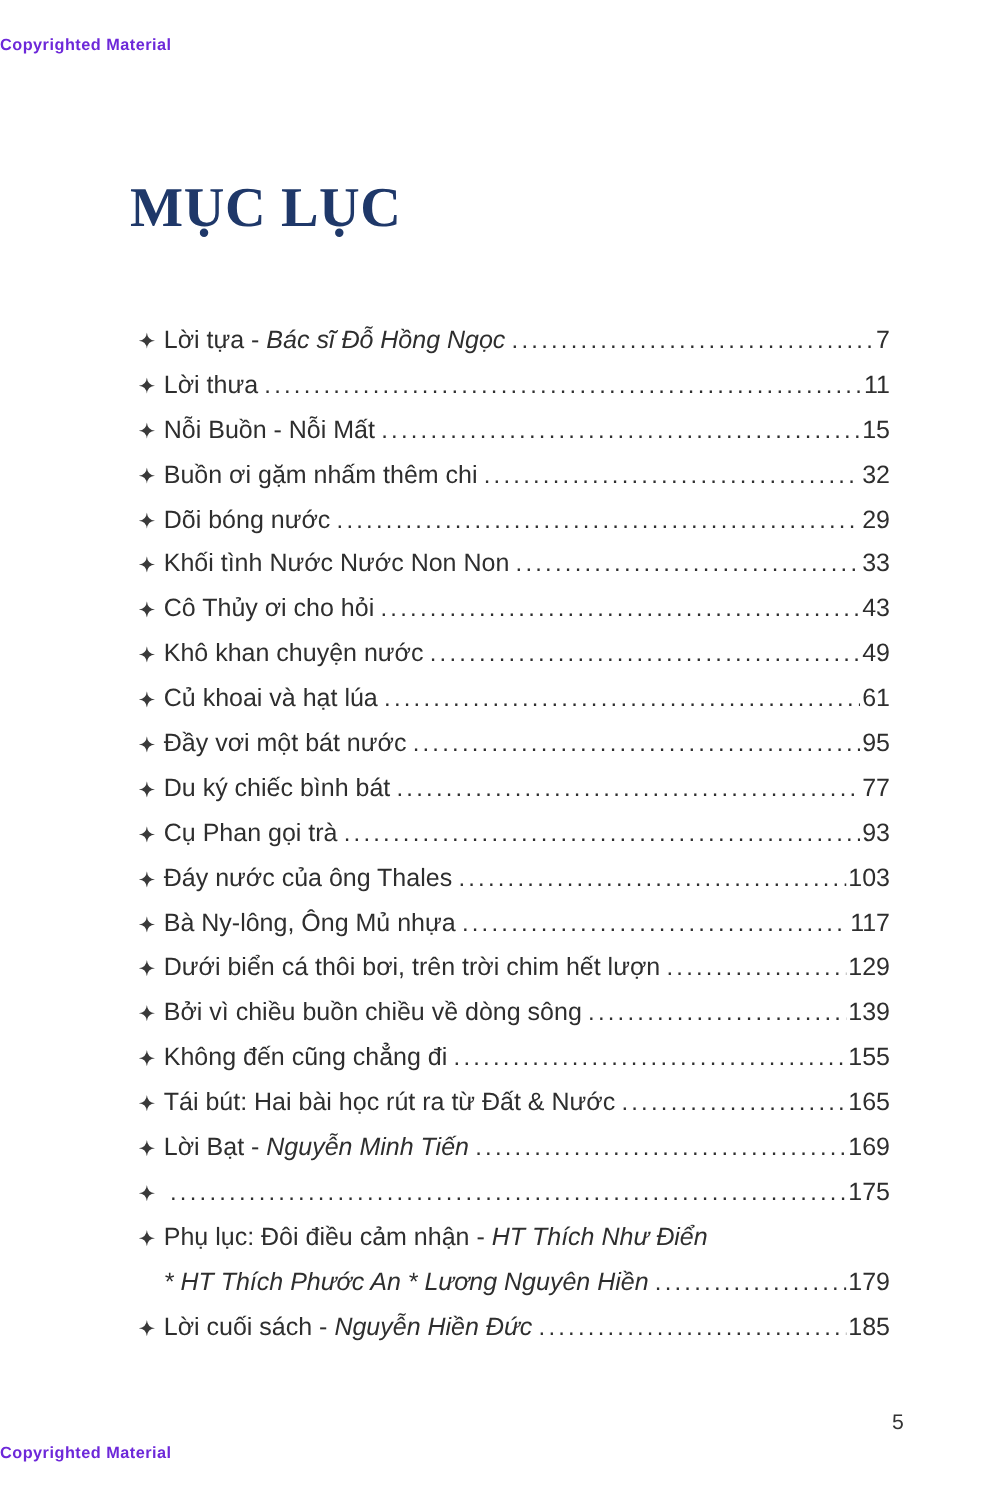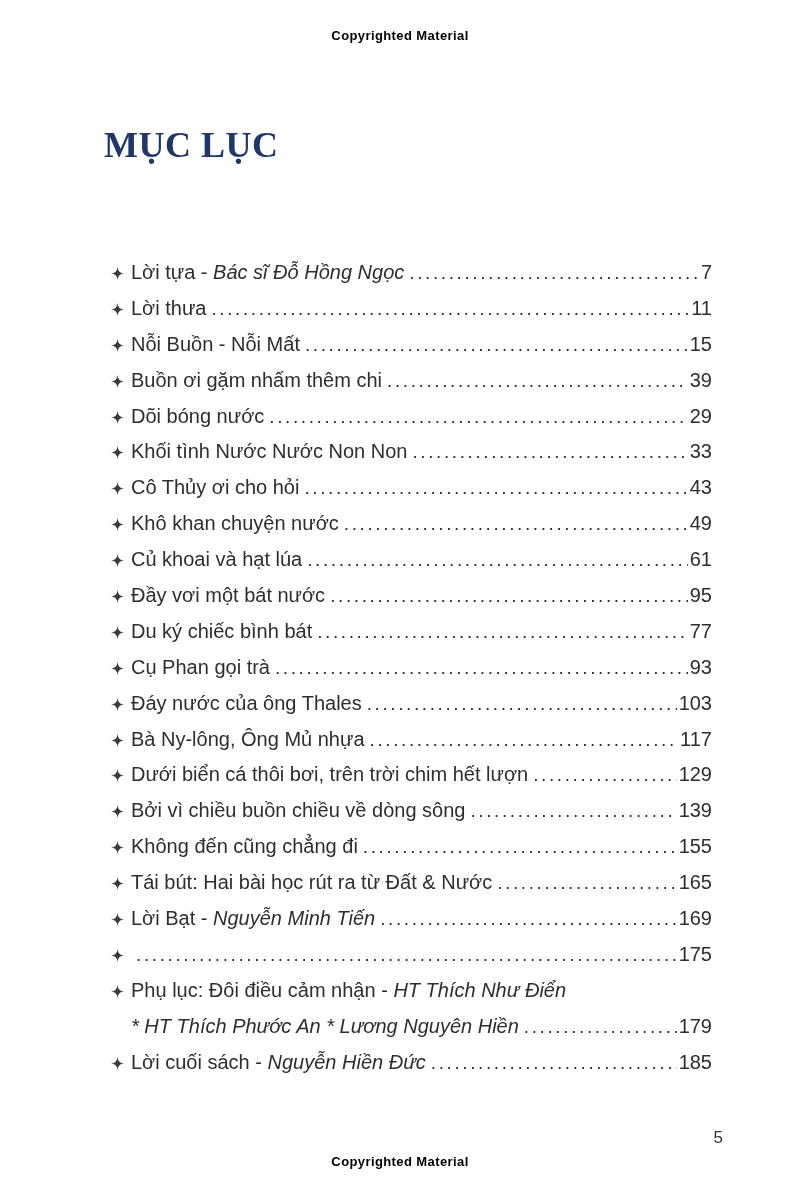--- a/index.html
+++ b/index.html
@@ -8,36 +8,35 @@
     width: 800px;
     height: 1200px;
     background: #ffffff;
     font-family: "Liberation Sans", sans-serif;
     overflow: hidden;
   }
   .copyright {
     position: absolute;
     left: 0;
     width: 100%;
-    text-align: center;
-    color: #000000;
+    color: #6d28d9;
     font-size: 13px;
     font-weight: bold;
     letter-spacing: 0.4px;
   }
   .copyright.top { top: 28px; }
   .copyright.bottom { top: 1154px; }
   .title {
     position: absolute;
     left: 104px;
-    top: 124px;
+    top: 140px;
     margin: 0;
     font-family: "Liberation Serif", serif;
     font-weight: bold;
-    font-size: 36px;
+    font-size: 45px;
     letter-spacing: 0.5px;
     color: #1f3869;
   }
   .toc {
     position: absolute;
     left: 104px;
     top: 255px;
     width: 608px;
     text-align: center;
   }
@@ -106,21 +105,21 @@
         <span class="entry-text"><span>Nỗi Buồn - Nỗi Mất</span></span>
         <span class="leader">........................................................................................................................</span>
         <span class="pagenum">15</span>
       </div>
       <div class="toc-row">
         <span class="bullet"><svg viewBox="0 0 24 24" width="13" height="13" aria-hidden="true">
             <path d="M12 0 Q12.9 11.1 24 12 Q12.9 12.9 12 24 Q11.1 12.9 0 12 Q11.1 11.1 12 0 Z" fill="#3a3a3a"></path>
           </svg></span>
         <span class="entry-text"><span>Buồn ơi gặm nhấm thêm chi</span></span>
         <span class="leader">........................................................................................................................</span>
-        <span class="pagenum">39</span>
+        <span class="pagenum">32</span>
       </div>
       <div class="toc-row">
         <span class="bullet"><svg viewBox="0 0 24 24" width="13" height="13" aria-hidden="true">
             <path d="M12 0 Q12.9 11.1 24 12 Q12.9 12.9 12 24 Q11.1 12.9 0 12 Q11.1 11.1 12 0 Z" fill="#3a3a3a"></path>
           </svg></span>
         <span class="entry-text"><span>Dõi bóng nước</span></span>
         <span class="leader">........................................................................................................................</span>
         <span class="pagenum">29</span>
       </div>
       <div class="toc-row">

